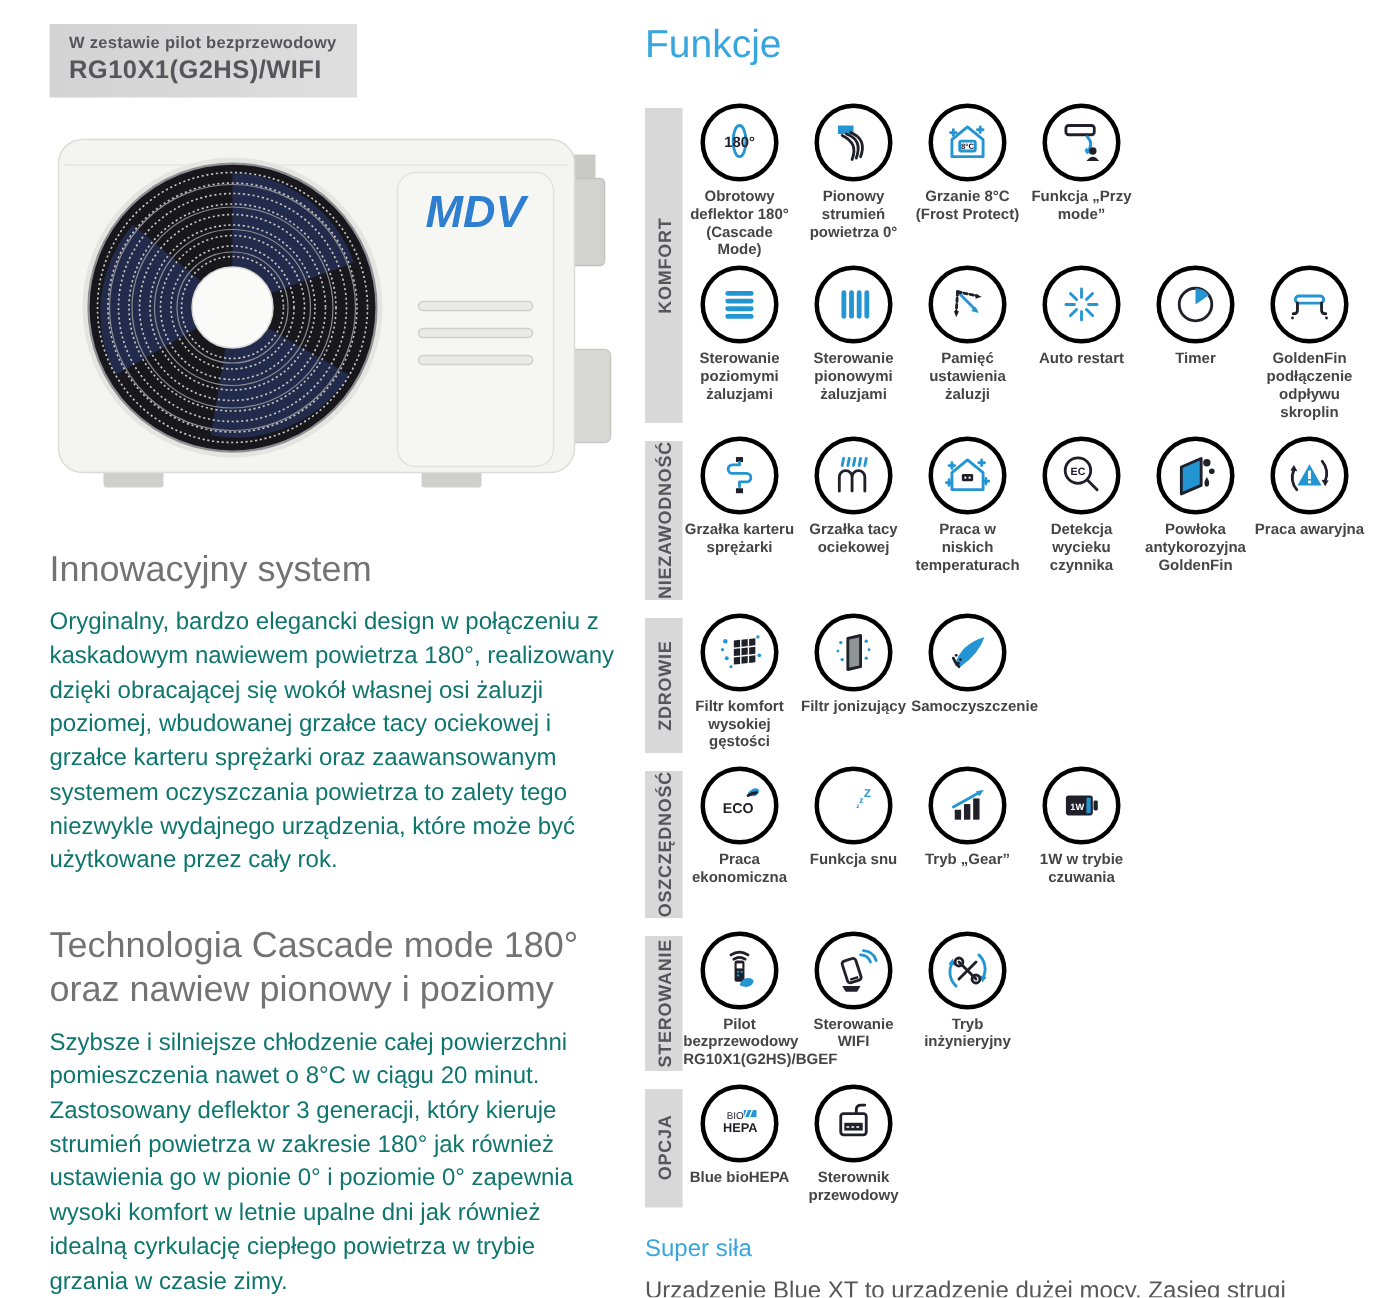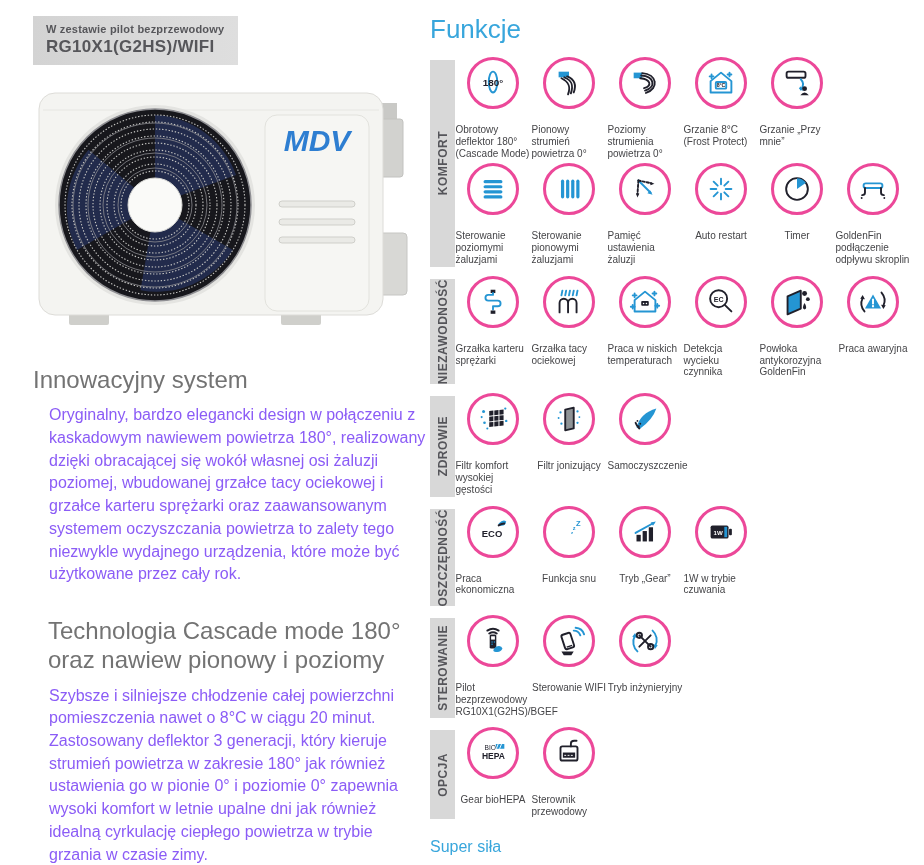--- a/index.html
+++ b/index.html
@@ -6,38 +6,38 @@
   .page{position:relative;width:924px;height:865px;overflow:hidden;background:#fff;
         font-family:"Liberation Sans",sans-serif;color:#57575a;}
   
   .left-col{position:absolute;left:33px;top:0;width:388px;}
   .remote-box{display:inline-block;background:linear-gradient(90deg,#d3d3d3,#dedede);
               padding:7px 14px 8px 13px;margin-top:16px;}
   .remote-box .l1{font-size:11px;font-weight:bold;color:#56565a;letter-spacing:.2px;text-align:center;}
   .remote-box .l2{font-size:17px;font-weight:bold;color:#56565a;margin-top:2px;letter-spacing:.3px;}
   .figure{width:388px;height:250px;margin-top:18px;}
   .h-accent{color:#737373;font-size:24px;font-weight:500;line-height:1.22;margin:0;}
-  .lead{font-size:16px;line-height:1.42;color:#8b5cf6;margin:10px 16px 0;width:378px;}
+  .lead{font-size:16px;line-height:1.42;color:#0f766e;margin:10px 0 0;width:378px;}
   .h1-left{margin-top:32px;}
-  .h2-left{margin-top:30px;margin-left:15px;}
+  .h2-left{margin-top:30px;}
   
   .right-col{position:absolute;left:430px;top:0;width:482px;}
-  .funkcje-title{color:#38a6dc;font-size:26px;font-weight:500;margin:14px 0 12px;}
+  .funkcje-title{color:#38a6dc;font-size:26px;font-weight:500;margin:14px 0 24px;}
   .fsec{display:flex;margin-bottom:6px;}
   .rail{width:25px;background:#d8d8d8;display:flex;align-items:center;justify-content:center;
         margin:3px 0;flex-shrink:0;}
   .rail span{writing-mode:vertical-rl;transform:rotate(180deg);font-size:12px;font-weight:bold;
              color:#55555a;letter-spacing:.5px;white-space:nowrap;}
   .rows{display:flex;flex-direction:column;}
   .frow{display:flex;margin-bottom:4px;}
   .cell{width:76px;display:flex;flex-direction:column;align-items:center;}
-  .circle{width:46px;height:46px;border:3px solid #ec4899;border-radius:50%;background:#fff;
+  .circle{width:46px;height:46px;border:3px solid #000000;border-radius:50%;background:#fff;
           display:flex;align-items:center;justify-content:center;flex-shrink:0;}
   .circle svg{width:34px;height:34px;}
-  .cap{margin-top:15px;font-size:10px;font-weight:normal;color:#454548;
+  .cap{margin-top:5px;font-size:10px;font-weight:bold;color:#454548;text-align:center;
        line-height:1.18;min-height:22px;max-width:75px;}
   .super-h{color:#38a6dc;font-size:16px;font-weight:500;margin:16px 0 8px;}
   .super-p{font-size:16px;line-height:1.42;color:#57575a;margin:0;width:482px;}
   
   .d{stroke:#20202b;fill:none;stroke-width:2;stroke-linecap:round;stroke-linejoin:round;}
   .b{stroke:#2495d3;fill:none;stroke-width:2;stroke-linecap:round;stroke-linejoin:round;}
   .fd{fill:#20202b;}
   .fb{fill:#2495d3;}
 </style>
 </head>
@@ -129,50 +129,39 @@
                   <path class="d" stroke-width="1.6" d="M13 12 C21 15 23 20 20 29"></path>
                   <path class="d" stroke-width="1.6" d="M10 13 C18 17 20 22 17 30"></path>
                   <path class="d" stroke-width="1.6" d="M16 11 C24 14 26 20 23 28"></path>
                 </svg>
             </div>
             <div class="cap">Pionowy strumień powietrza 0°</div>
           </div>
           <div class="cell">
             <div class="circle">
               <svg viewBox="0 0 36 36">
-                  <rect x="6" y="7" width="9" height="6" class="fb"></rect>
-                  <path class="d" stroke-width="1.6" d="M15 7.5 C31 8.5 33 24 19 28.5"></path>
-                  <path class="d" stroke-width="1.6" d="M14 10 C28 11 30 22 18 26"></path>
-                  <path class="d" stroke-width="1.6" d="M13 13 C24 14 26 21 17 23.5"></path>
-                </svg>
-            </div>
-            <div class="cap">Poziomy strumienia powietrza 0°</div>
-          </div>
-          <div class="cell">
-            <div class="circle">
-              <svg viewBox="0 0 36 36">
                   <path class="b" stroke-width="1.8" d="M7 28 V16 L18 7 L29 16 V28 Z"></path>
                   <rect x="12.5" y="17" width="11" height="7" rx="1" class="b" stroke-width="1.2"></rect>
                   <text x="18" y="22.5" font-size="5.5" font-weight="bold" fill="#20202b" text-anchor="middle">8°C</text>
                   <path class="b" stroke-width="1" d="M8 9 v4 M6 11 h4 M27 7 v4 M25 9 h4"></path>
                 </svg>
             </div>
             <div class="cap">Grzanie 8°C (Frost Protect)</div>
           </div>
           <div class="cell">
             <div class="circle">
               <svg viewBox="0 0 36 36">
                   <rect x="7" y="6" width="20" height="6.5" rx="2" class="d" stroke-width="1.8"></rect>
                   <path class="b" stroke-width="2" d="M22 14 q5 5 0 11"></path>
                   <polygon points="20,24 25,26.5 21.5,21.5" class="fb"></polygon>
                   <circle cx="26" cy="24" r="2.6" class="fd"></circle>
                   <path class="fd" d="M21.5 31 q4.5 -6 9 0 z"></path>
                 </svg>
             </div>
-            <div class="cap">Grzanie „Przy mnie”</div>
+            <div class="cap">Funkcja „Przy mode”</div>
           </div>
         </div>
         <div class="frow">
           <div class="cell">
             <div class="circle">
               <svg viewBox="0 0 36 36">
                   <g class="fb">
                     <rect x="8" y="8.5" width="20" height="3.4" rx="1.7"></rect>
                     <rect x="8" y="13.9" width="20" height="3.4" rx="1.7"></rect>
                     <rect x="8" y="19.3" width="20" height="3.4" rx="1.7"></rect>
@@ -509,21 +498,21 @@
         <div class="frow">
           <div class="cell">
             <div class="circle">
               <svg viewBox="0 0 36 36">
                   <text x="9" y="14.5" font-size="7" fill="#20202b">BIO</text>
                   <rect x="21" y="8.5" width="9" height="5" class="fb"></rect>
                   <path d="M23.5 8.5 l-2 5 M27 8.5 l-2 5" stroke="#fff" stroke-width="1"></path>
                   <text x="18.5" y="24" font-size="9" font-weight="bold" fill="#20202b" text-anchor="middle">HEPA</text>
                 </svg>
             </div>
-            <div class="cap">Gear bioHEPA</div>
+            <div class="cap">Blue bioHEPA</div>
           </div>
           <div class="cell">
             <div class="circle">
               <svg viewBox="0 0 36 36">
                   <path class="d" stroke-width="1.8" d="M20 11 V8 q0 -3 3.5 -3 H26"></path>
                   <rect x="9" y="11" width="18" height="15" rx="2" class="d" stroke-width="1.8" fill="#fff"></rect>
                   <rect x="11.5" y="17.5" width="13" height="5.5" class="fd"></rect>
                   <path d="M13 20.5 h2 M16.5 20.5 h2 M20 20.5 h2" stroke="#fff" stroke-width="1"></path>
                 </svg>
             </div>

